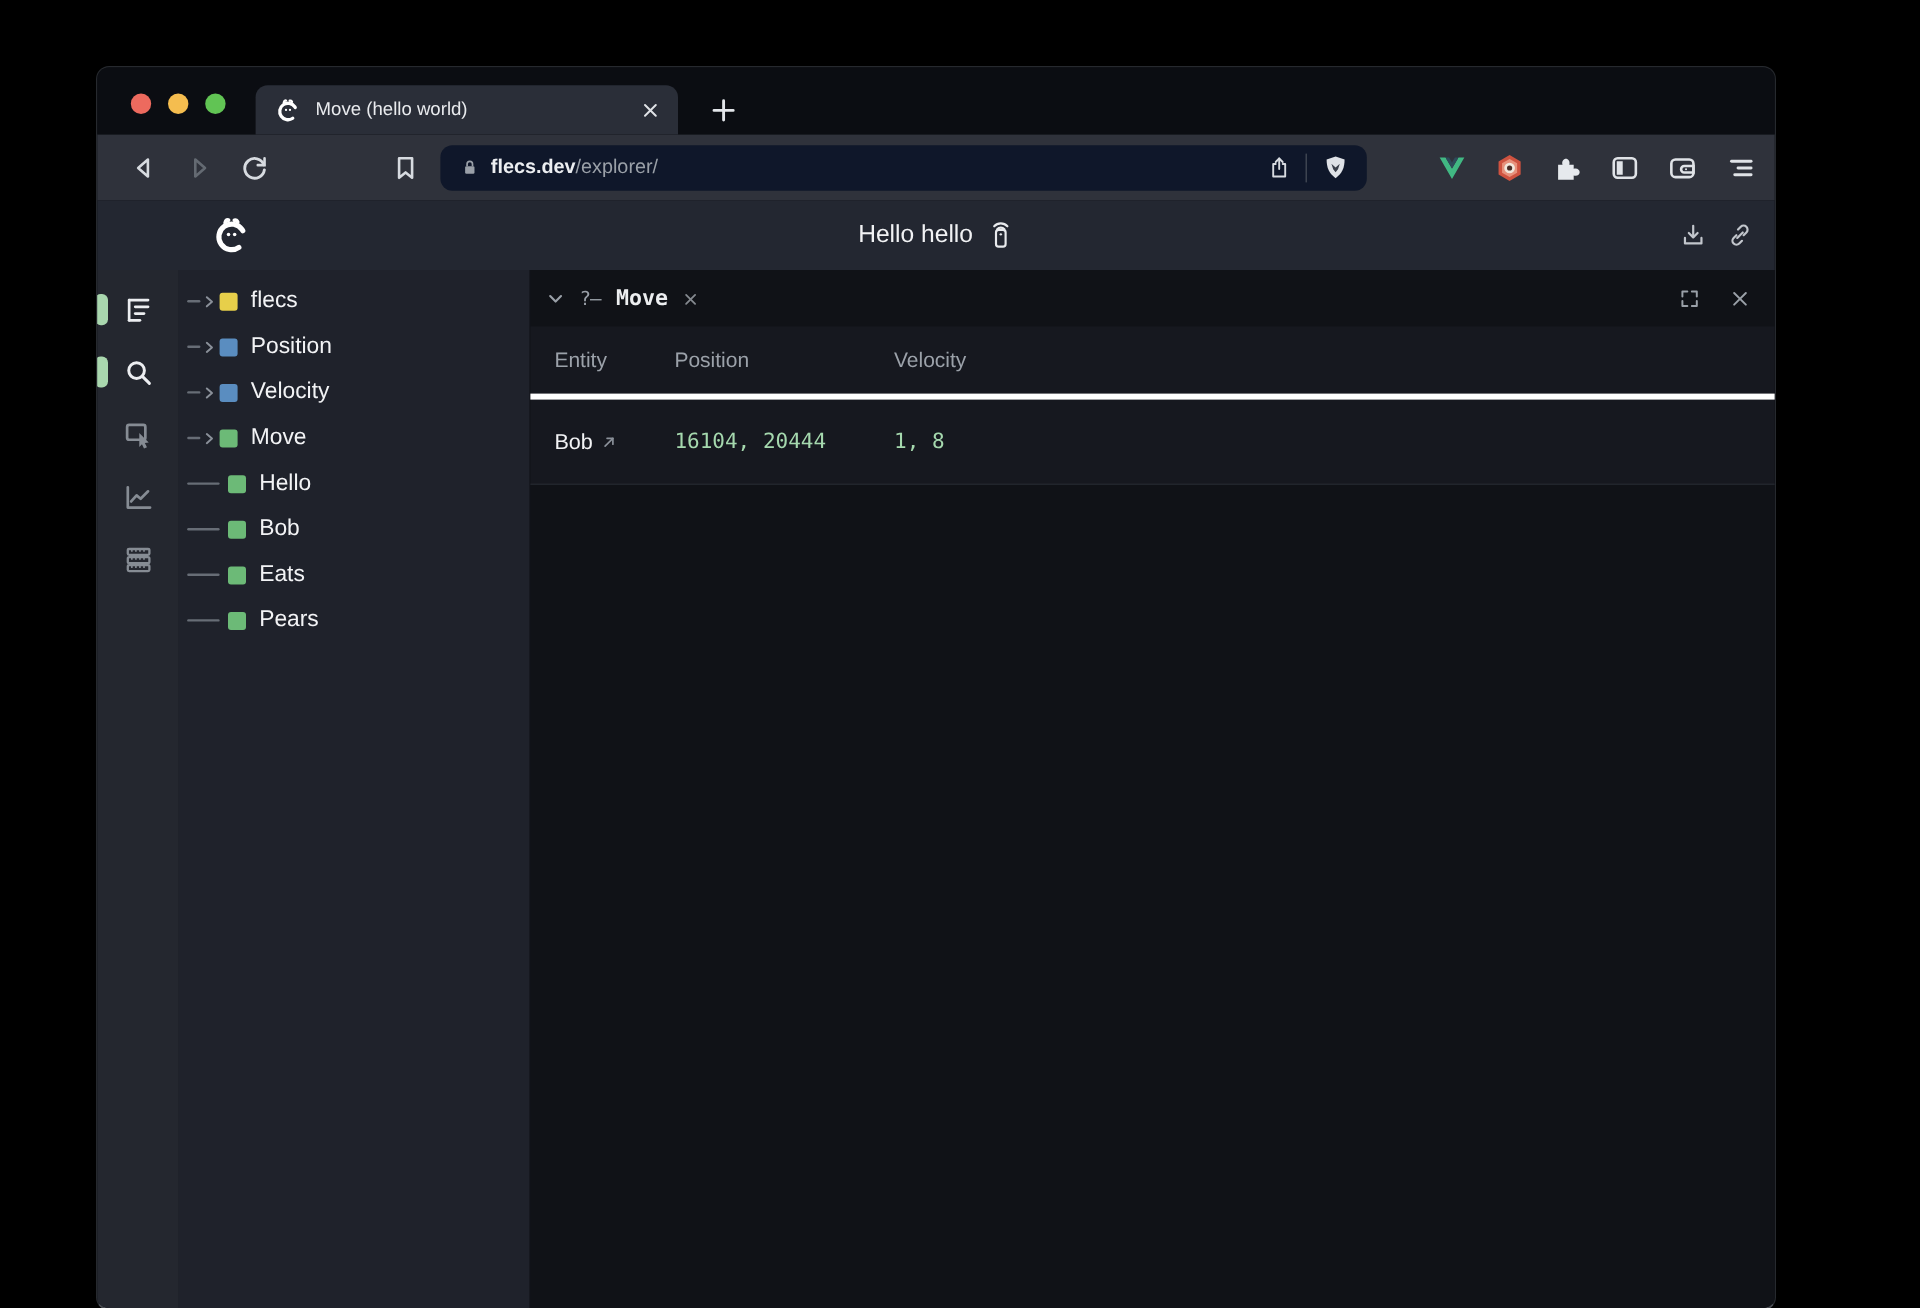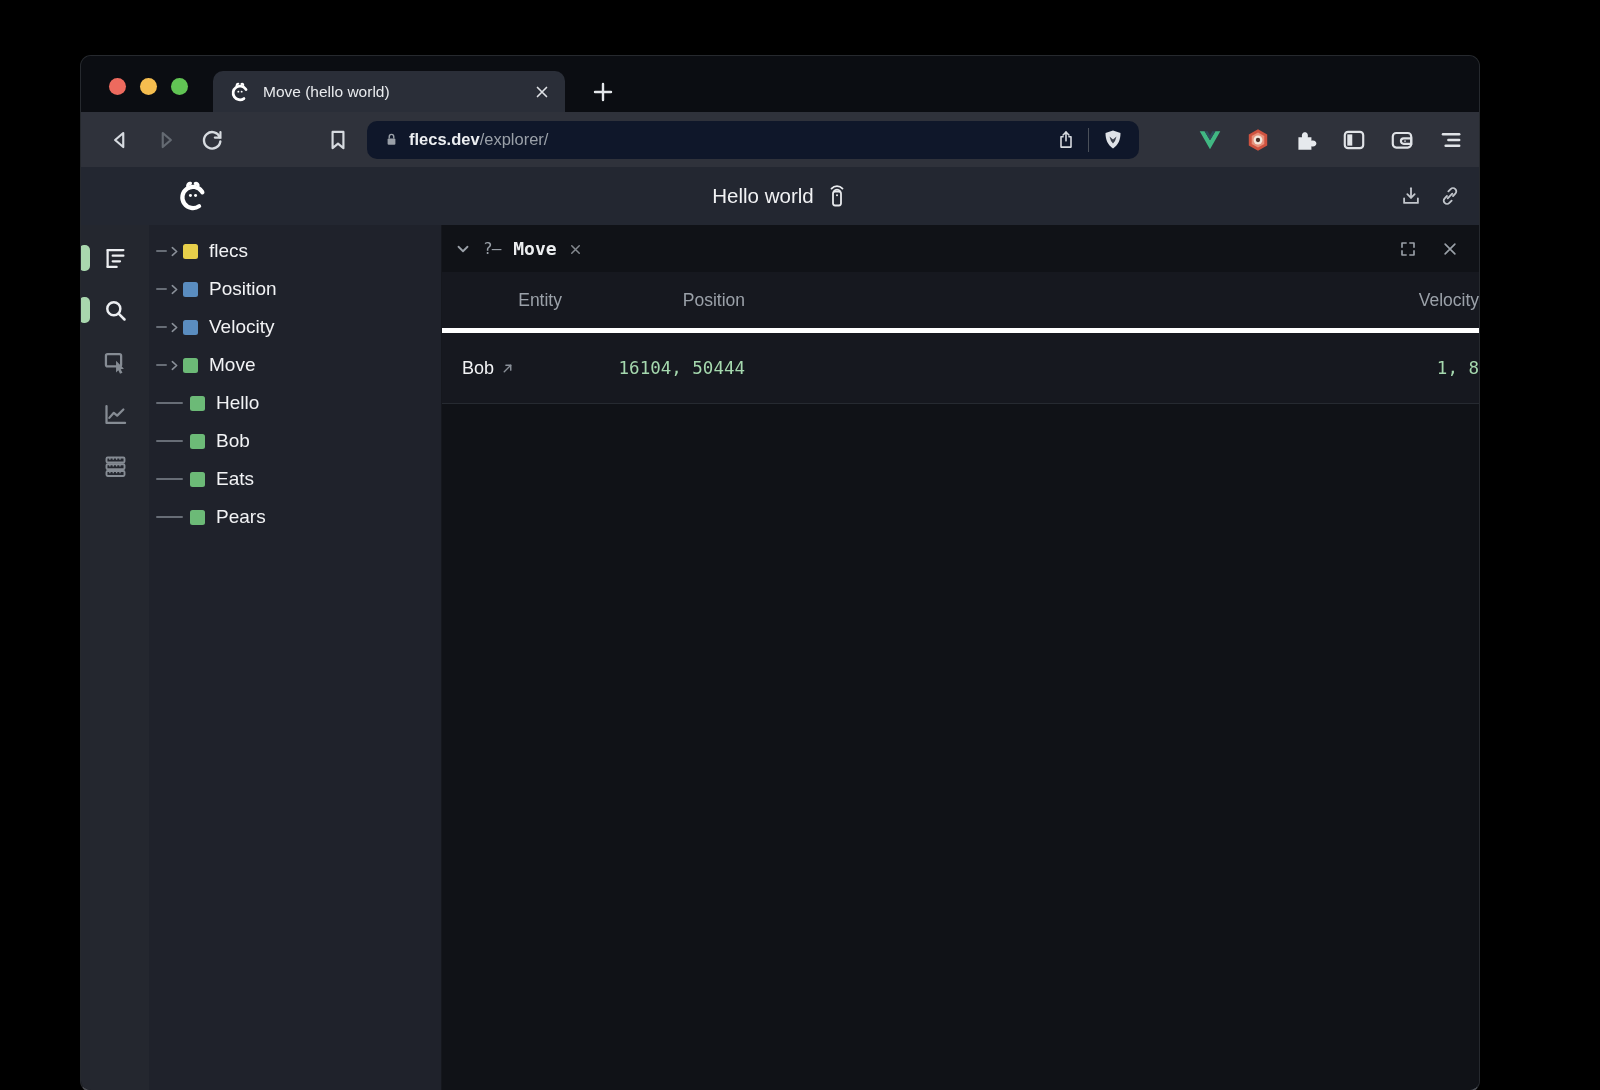--- a/index.html
+++ b/index.html
@@ -47,21 +47,21 @@
   
   .page-header { height:58px; background:#232731; flex:0 0 auto; position:relative; display:flex; align-items:center; }
   .app-logo { position:absolute; left:95px; top:12px; width:34px; height:34px; color:#fff; }
   .page-title-wrap { margin:0 auto; display:flex; align-items:center; gap:12px; }
   .page-title { color:#f1f2f4; font-size:20.5px; font-weight:400; }
   .remote-icon { width:22px; height:26px; color:#e8eaed; }
   .header-actions { position:absolute; right:18px; top:0; height:58px; display:flex; align-items:center; gap:17px; }
   .header-actions .icon22 { color:#c2c6cc; }
 
   
-  .content { flex:1; display:flex; min-height:0;text-align:right; }
+  .content { flex:1; display:flex; min-height:0; }
 
   .rail { width:68px; background:#24272f; flex:0 0 auto; position:relative; padding-top:7px; }
   .rail-btn { height:52px; display:flex; align-items:center; justify-content:center; position:relative; }
   .rail-btn .ricon { width:27px; height:27px; color:#868c94; }
   .rail-btn.active .ricon { color:#eceef1; }
   .rail-btn.active::before {
     content:""; position:absolute; left:-2px; top:50%; transform:translateY(-50%);
     width:11px; height:26px; border-radius:5px; background:#a9d7ae;
   }
 
@@ -227,21 +227,21 @@
     <span class="app-logo">
       <svg viewBox="0 0 24 24" fill="none" stroke="#fff" stroke-width="3" stroke-linecap="round">
         <circle cx="12" cy="13" r="7.5" stroke-dasharray="36 11" transform="rotate(55 12 13)"></circle>
         <path d="M8.2 4.8 q0.5 -2 2 -1.7" stroke-width="2.2"></path>
         <path d="M13.6 3.2 q1.5 -0.5 2 1.1" stroke-width="2.2"></path>
         <circle cx="10.2" cy="11.6" r="1.05" fill="#fff" stroke="none"></circle>
         <circle cx="13.8" cy="11.6" r="1.05" fill="#fff" stroke="none"></circle>
       </svg>
     </span>
     <div class="page-title-wrap">
-      <span class="page-title">Hello world</span>
+      <span class="page-title">Hello hello</span>
       <span class="remote-icon">
         <svg viewBox="0 0 22 26" fill="none" stroke="currentColor" stroke-width="1.8" stroke-linecap="round">
           <rect x="7" y="8.5" width="8" height="14" rx="2.2"></rect>
           <circle cx="11" cy="12.3" r="1" fill="currentColor" stroke="none"></circle>
           <path d="M5.5 5.6 a7.5 7.5 0 0 1 11 0"></path>
           <path d="M8 8 a4 4 0 0 1 6 0"></path>
         </svg>
       </span>
     </div>
     <div class="header-actions">
@@ -414,19 +414,19 @@
         <div class="qrow data">
           <span class="cell-entity">
             <span>Bob</span>
             <span class="ne-arrow">
               <svg viewBox="0 0 24 24" fill="none" stroke="currentColor" stroke-width="2.6" stroke-linecap="round" stroke-linejoin="round">
                   <path d="M6 18 L18 6"></path>
                   <path d="M9 6 H18 V15"></path>
                 </svg>
             </span>
           </span>
-          <span class="cell-val">16104, 50444</span>
+          <span class="cell-val">16104, 20444</span>
           <span class="cell-val">1, 8</span>
         </div>
       </div>
     </div>
   </div>
 </div>
 
 </body></html>

